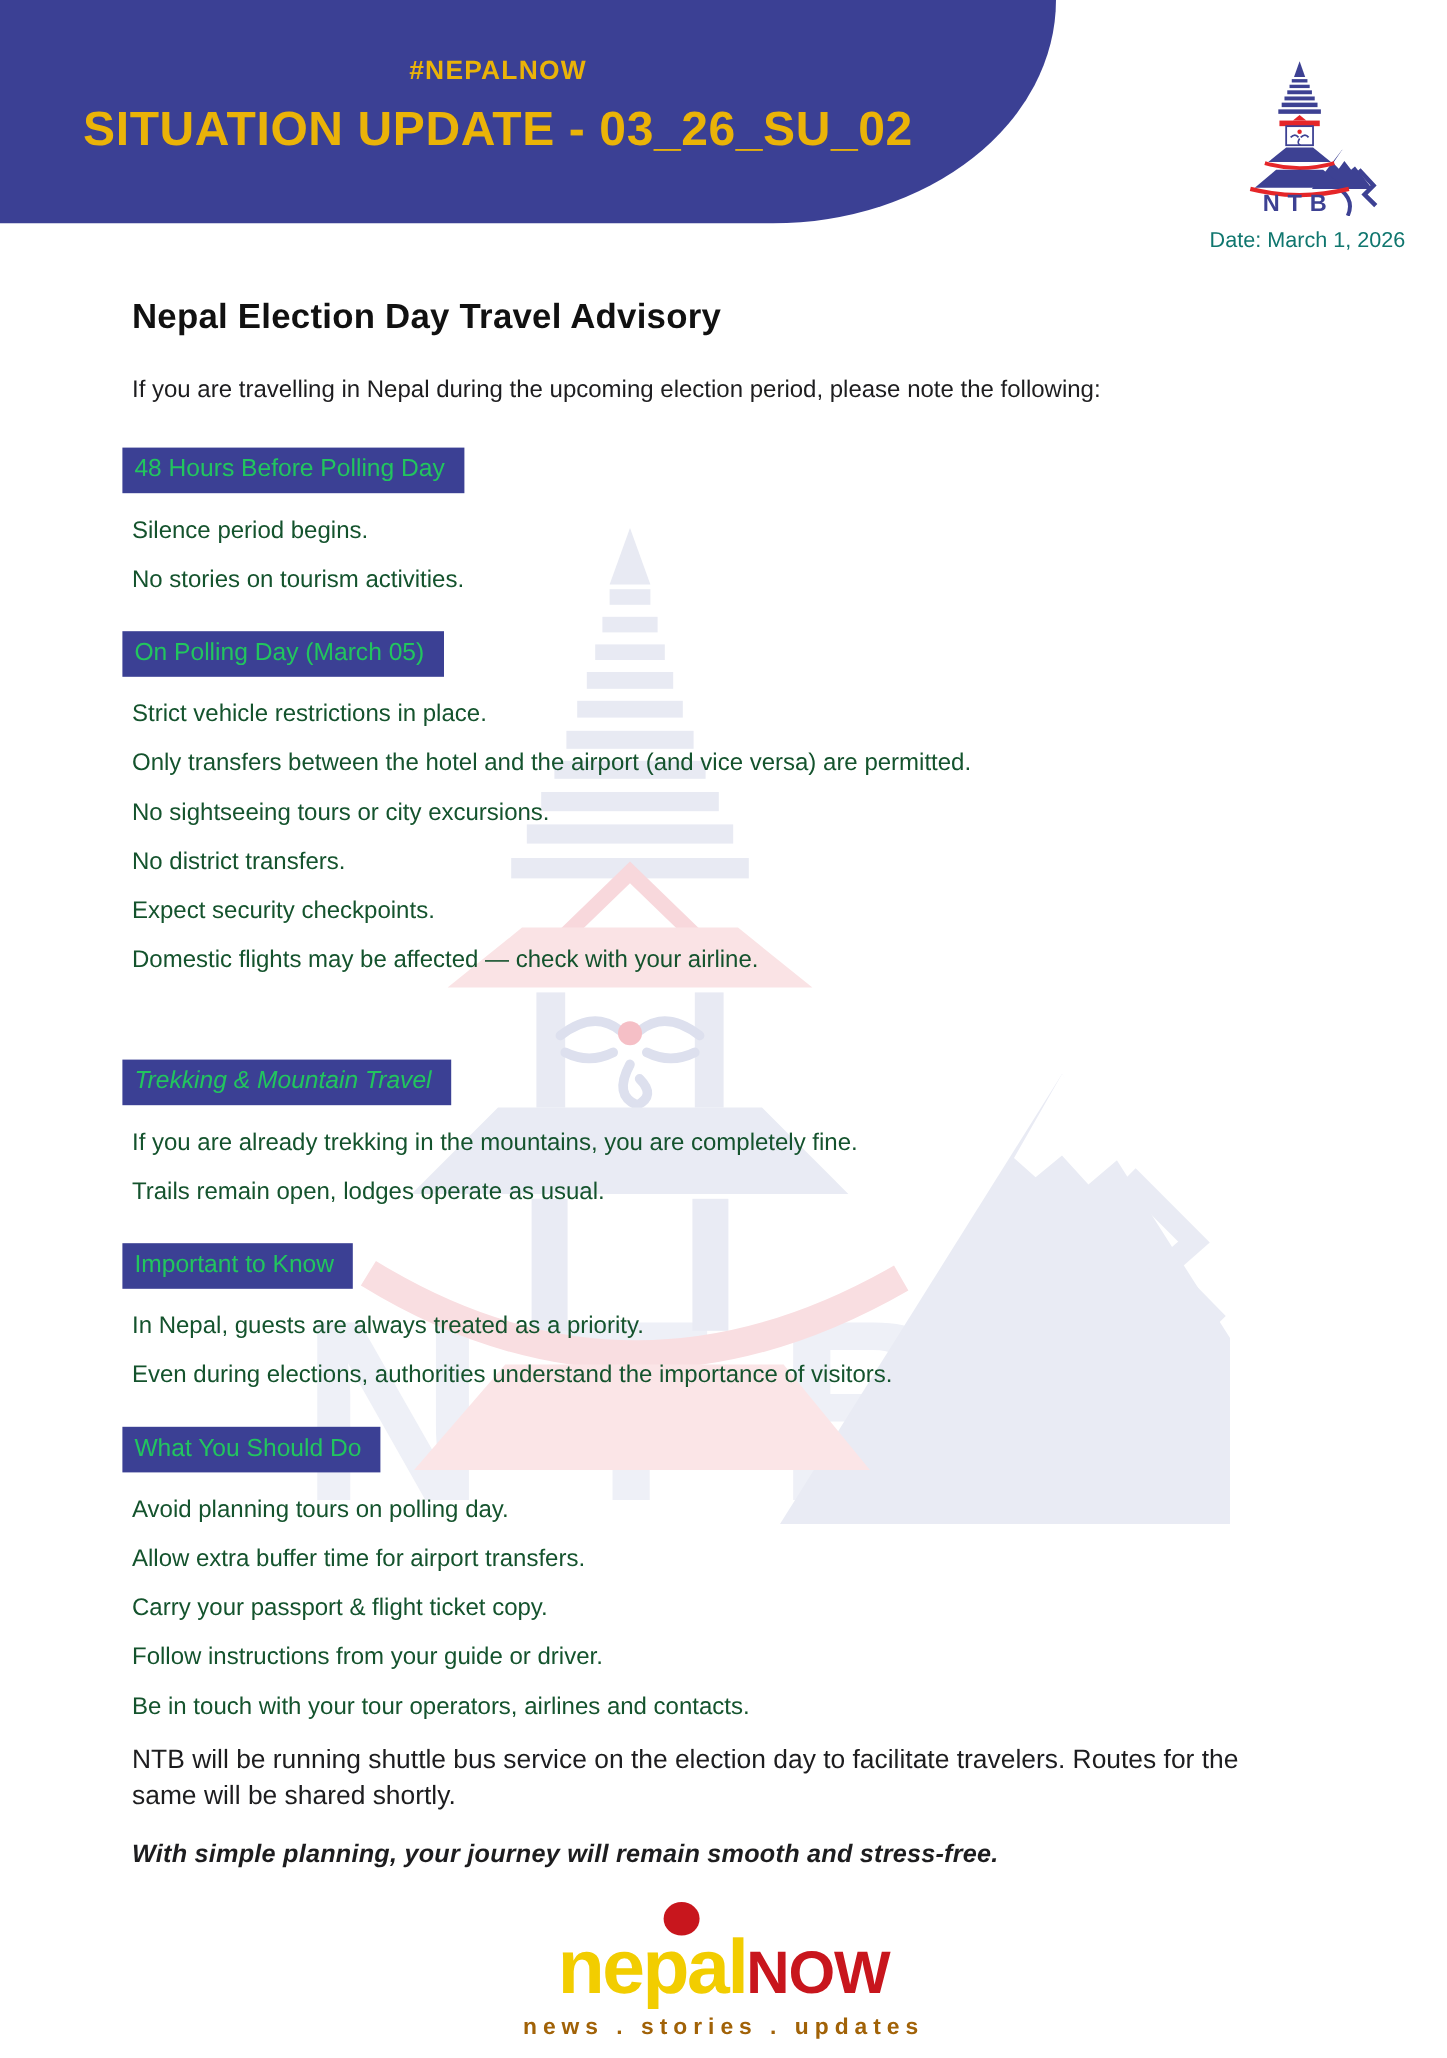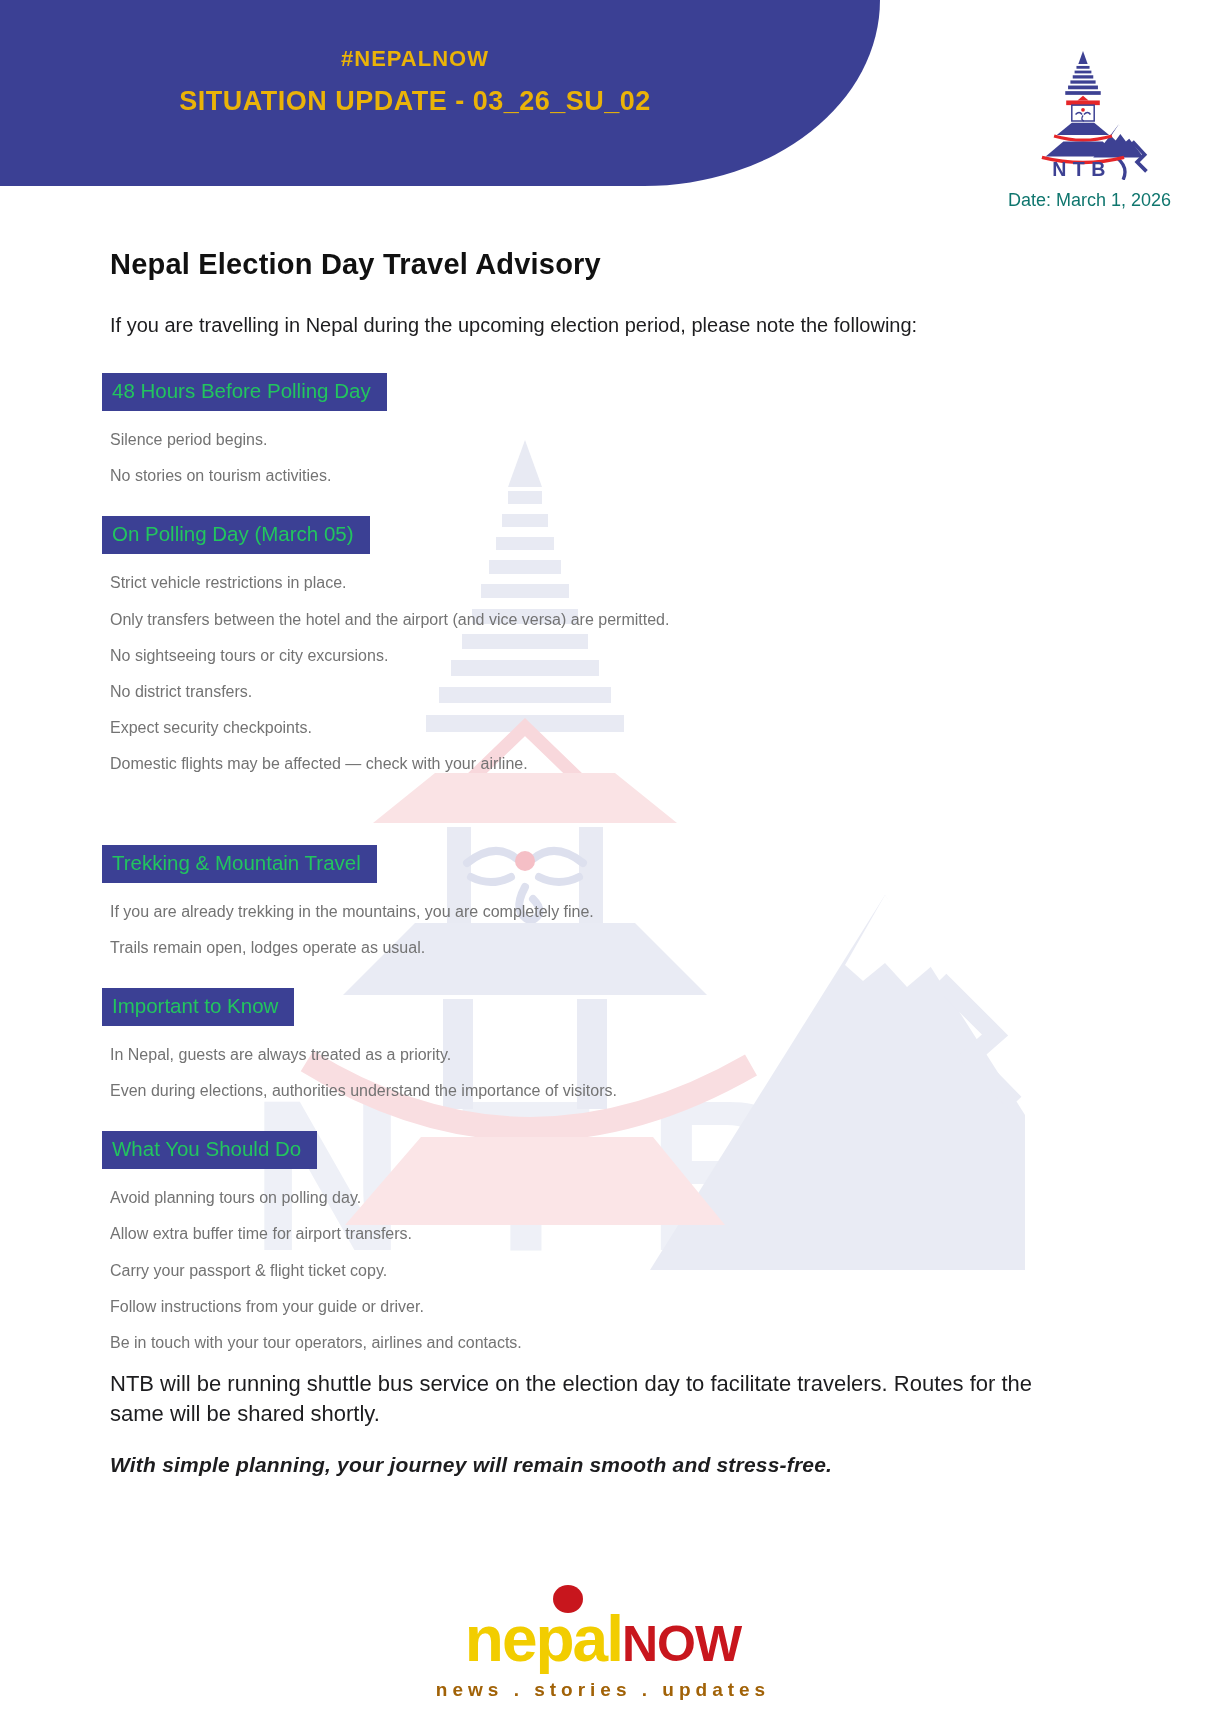--- a/index.html
+++ b/index.html
@@ -37,21 +37,21 @@
     text-align: center;
   }
   .banner-inner { width: 830px; padding-top: 46px; }
   .banner-hashtag {
     font-size: 22px;
     font-weight: 600;
     letter-spacing: 1px;
   }
   .banner-title {
     margin-top: 14px;
-    font-size: 27px;
+    font-size: 40px;
     font-weight: bold;
     letter-spacing: 0.5px;
   }
 
   
   .logo-block {
     position: absolute;
     top: 48px;
     right: 48px;
     width: 150px;
@@ -82,27 +82,27 @@
   .intro { font-size: 20px; margin-bottom: 22px; line-height: 1.2; }
 
   .badge {
     display: inline-block;
     background: #3b4094;
     color: #22c55e;
     font-size: 20.5px;
     padding: 6px 16px 8px 10px;
     margin: 14px 0 19px -8px;
   }
-  .gap-before .badge { margin-top: 54px; }
+  .gap-before .badge { margin-top: 54px; font-style: italic; }
 
   p.line {
-    font-size: 16px;
+    font-size: 20px;
     line-height: 1.2;
     margin-bottom: 17px;
-    color: #737373;
+    color: #14532d;
   }
   section { display: block; }
 
   .closing-par {
     font-size: 22px;
     line-height: 1.35;
     max-width: 945px;
     margin: 8px 0 24px 0;
   }
   .closing-emph {

